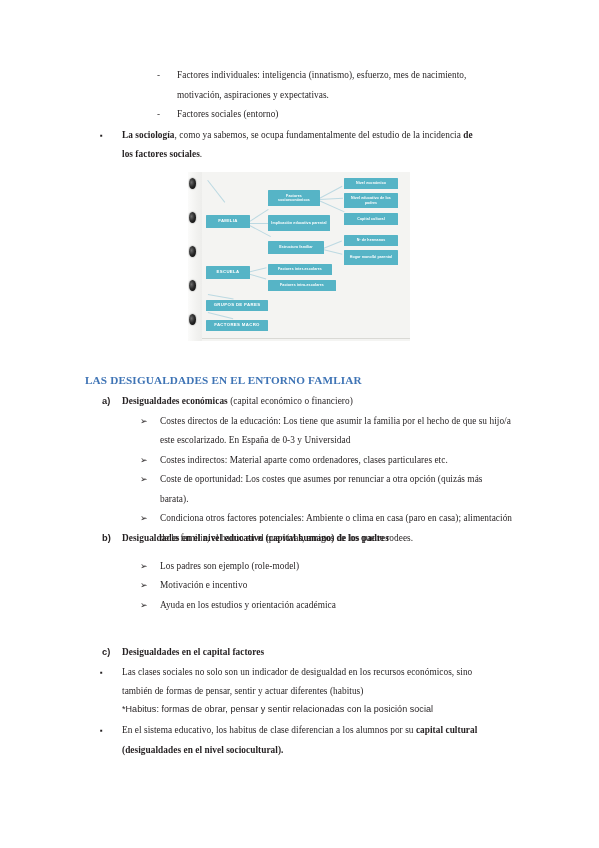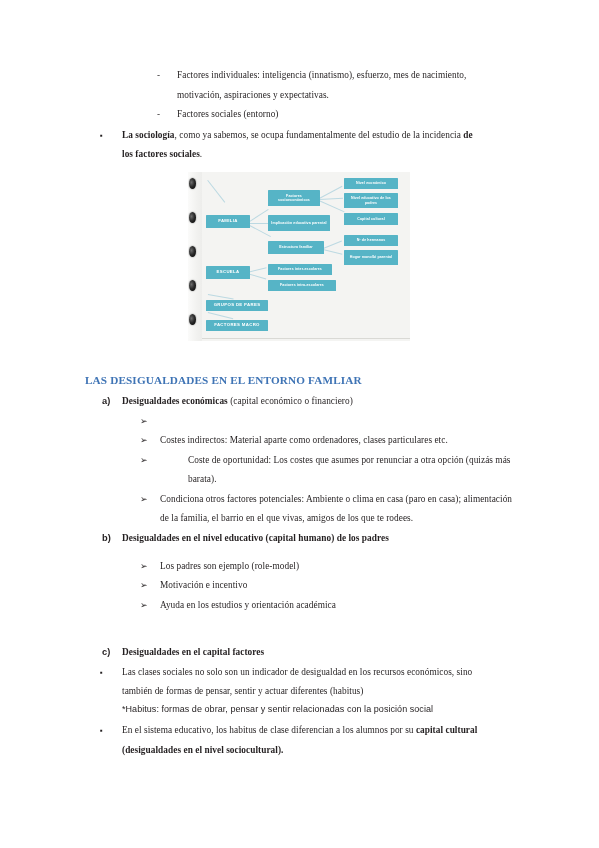--- a/index.html
+++ b/index.html
@@ -214,30 +214,31 @@
   <div class="abs sec-heading" style="left:0; top:374px; width:599px;">LAS DESIGUALDADES EN EL ENTORNO FAMLIAR</div>
 
   <div class="abs" style="left:0; top:392px; width:599px;">
     <div class="row ln lvl-alpha">
       <span class="marker">a)</span>
       <span class="content"><span class="b">Desigualdades económicas</span><span> (capital económico o financiero)</span></span>
     </div>
 
     <div class="row ln lvl-arrow">
       <span class="marker">➢</span>
+      <span class="content" style="max-width:352px;">Costes directos de la educación: Los tiene que asumir la familia por el hecho de que su hijo/a este escolarizado. En España de 0-3 y Universidad</span>
     </div>
 
     <div class="row ln lvl-arrow">
       <span class="marker">➢</span>
       <span class="content" style="max-width:360px;">Costes indirectos: Material aparte como ordenadores, clases particulares etc.</span>
     </div>
 
     <div class="row ln lvl-arrow">
       <span class="marker">➢</span>
-      <span class="content" style="max-width:336px;margin-left:28px;">Coste de oportunidad: Los costes que asumes por renunciar a otra opción (quizás más barata).</span>
+      <span class="content" style="max-width:336px;">Coste de oportunidad: Los costes que asumes por renunciar a otra opción (quizás más barata).</span>
     </div>
 
     <div class="row ln lvl-arrow">
       <span class="marker">➢</span>
       <span class="content" style="max-width:356px;">Condiciona otros factores potenciales: Ambiente o clima en casa (paro en casa); alimentación de la familia, el barrio en el que vivas, amigos de los que te rodees.</span>
     </div>
   </div>
 
   <div class="abs" style="left:0; top:529px; width:599px;">
     <div class="row ln lvl-alpha">

